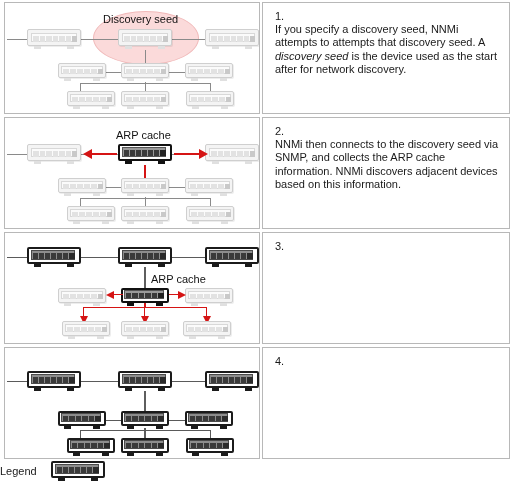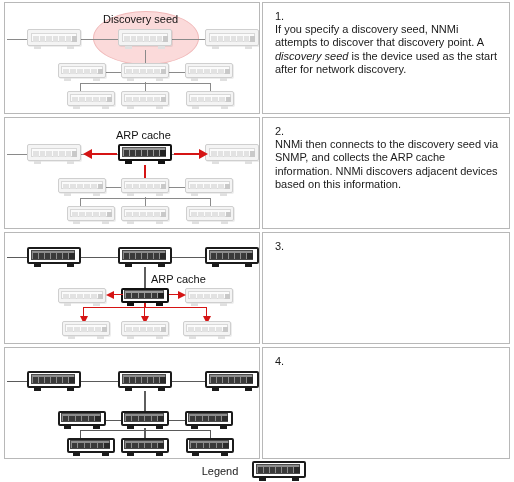--- a/index.html
+++ b/index.html
@@ -243,21 +243,20 @@
 
   
   #legend {
     position: absolute;
     left: 0;
     top: 460px;
     width: 514px;
     height: 22px;
     display: flex;
     align-items: center;
-    justify-content: center;
   }
   #legend .legend-word {
     font-size: 11px;
     margin-right: 14px;
   }
   #legend .legend-icon-wrap {
     position: relative;
     width: 54px;
     height: 21px;
     margin-right: 6px;
@@ -423,21 +422,21 @@
               <span></span>
           </div>
         </div>
         <div class="foot l"></div>
         <div class="foot r"></div>
       </div>
     </div>
 
     <div class="text-panel">
       <div class="step-num">1.</div>
-      <div class="step-body"><span>If you specify a discovery seed, NNMi attempts to discover that discovery point. A </span><i>discovery seed</i><span> is the device used as the start after for network discovery.</span></div>
+      <div class="step-body"><span>If you specify a discovery seed, NNMi attempts to attempts that discovery seed. A </span><i>discovery seed</i><span> is the device used as the start after for network discovery.</span></div>
     </div>
   </div>
 
   <div class="step-row" data-step="2">
     <div class="diagram-panel">
 
       <div class="link-h" style="left:2px; top:36px; width:252px;"></div>
 
       <div class="dev pale" style="left:22px; top:26px;">
         <div class="body"></div>

